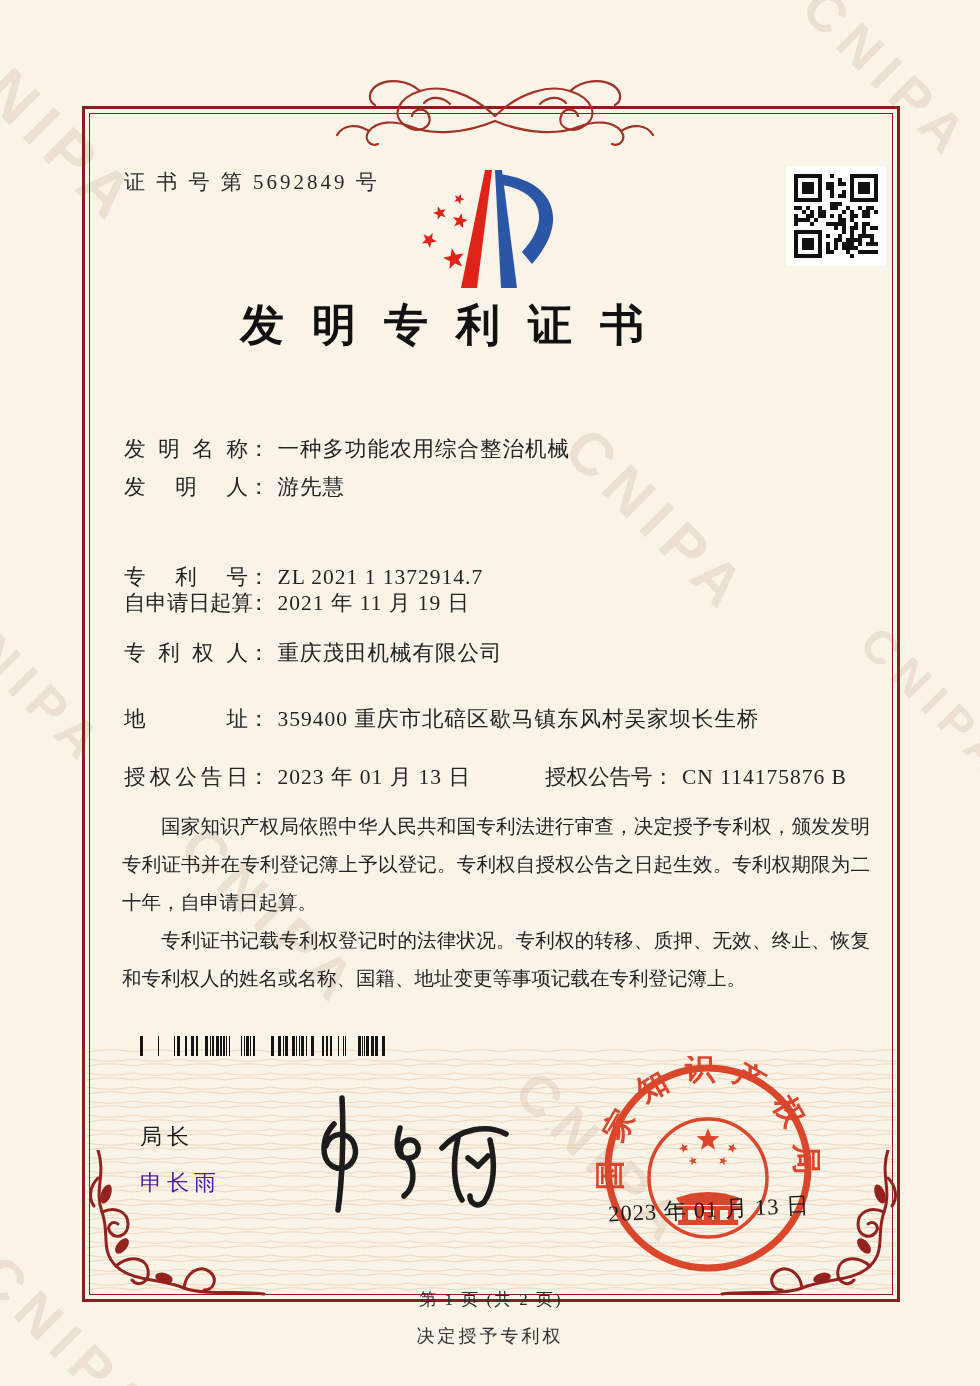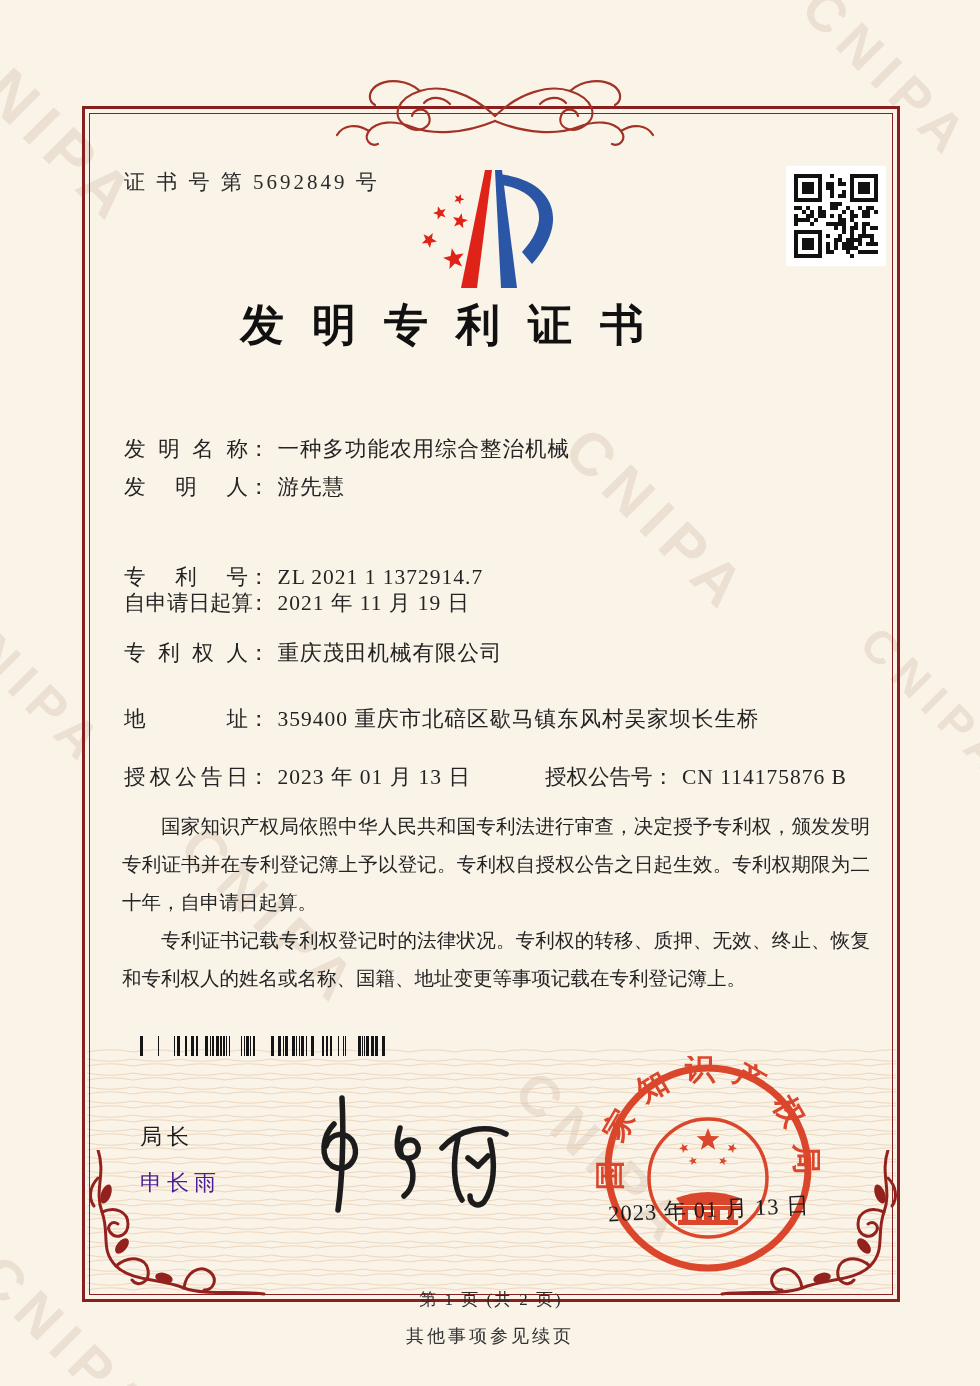--- a/index.html
+++ b/index.html
@@ -421,13 +421,13 @@
     <rect x="100" y="154" width="6" height="10"></rect>
     <rect x="118" y="154" width="6" height="10"></rect>
     <rect x="132" y="154" width="6" height="10"></rect>
     <rect x="108" y="156" width="8" height="8"></rect>
     <rect x="82" y="164" width="60" height="5"></rect>
   </g>
 </svg>
 <div class="abs seal-date">2023 年 01 月 13 日</div>
 
 <div class="abs page-num">第 1 页 (共 2 页)</div>
-<div class="abs note">其他事项参见续页</div>
+<div class="abs note">决定授予专利权</div>
 
 </body></html>

